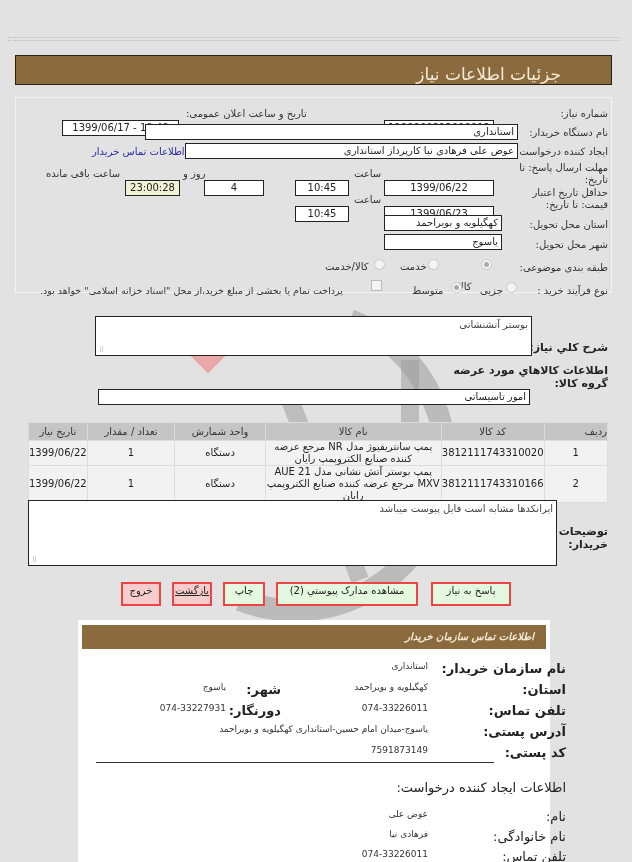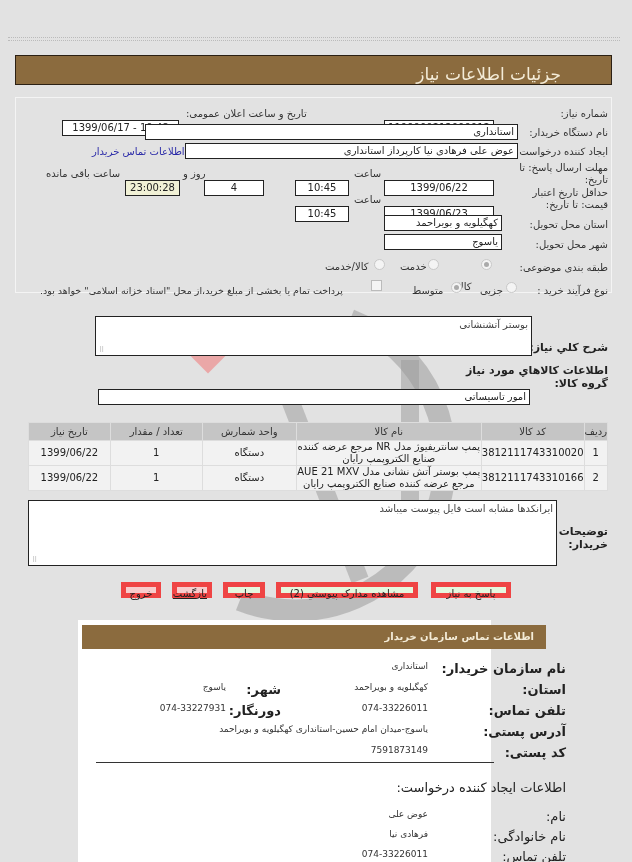--- a/index.html
+++ b/index.html
@@ -58,27 +58,27 @@
     font-size: 10px;
   }
   table.items th {
     background: #c5c5c5; color: #333; font-weight: normal; height: 18px; border: 1px solid #ddd;
   }
   table.items td {
     background: #f2f2f2; border: 1px solid #ddd; height: 24px; text-align: center;
     line-height: 12px;
   }
   .btn {
-    position: absolute; height: 16px; border: 5px solid #ef4444; font-size: 10px;
+    position: absolute; height: 24px; border: 2px solid #ef4444; font-size: 10px;
     line-height: 13px; text-align: center; color: #222;
   }
   .btn.green { background: #e4f7df; }
   .btn.red { background: #f7cccc; }
   .card {
-    position: absolute; top: 620px; left: 78px; width: 413px; height: 242px; background: #fff;
+    position: absolute; top: 620px; left: 78px; width: 472px; height: 242px; background: #fff; font-style: italic;
   }
   .card-head {
     position: absolute; top: 5px; left: 4px; width: 464px; height: 24px; background: #8b6b3e;
   }
   .card-head span {
     position: absolute; right: 12px; top: 6px; color: #f4ecd8; font-size: 10px; font-weight: bold;
   }
   .c-lbl { position: absolute; font-size: 13px; font-weight: bold; color: #222; white-space: nowrap; }
   .c-val { position: absolute; font-size: 9px; color: #333; white-space: nowrap; }
   .c-rule { position: absolute; top: 762px; left: 96px; width: 398px; height: 1px; background: #333; }
@@ -149,29 +149,29 @@
 <span class="lbl" style="left:412px;top:285px;">متوسط</span>
 <div class="checkbox" style="left:371px;top:280px;"></div>
 <span class="lbl" style="left:40px;top:285px;font-size:9.5px;">پرداخت تمام یا بخشی از مبلغ خرید،از محل "اسناد خزانه اسلامی" خواهد بود.</span>
 
 <span class="bold-lbl" style="right:24px;top:341px;">شرح کلي نياز:</span>
 <div class="textarea" style="left:95px;top:316px;width:437px;height:40px;">
   <span>بوستر آتشنشانی</span>
   <span class="resize">⠿</span>
 </div>
 
-<span class="bold-lbl" style="right:24px;top:364px;">اطلاعات کالاهاي مورد نياز</span>
+<span class="bold-lbl" style="right:24px;top:364px;">اطلاعات کالاهاي مورد عرضه</span>
 
 <span class="bold-lbl" style="right:24px;top:377px;">گروه کالا:</span>
 <div class="field" style="left:98px;top:389px;width:432px;">امور تاسیساتی</div>
 
 <table class="items">
   <thead>
     <tr>
-      <th style="width:22px;">ردیف</th>
+      <th style="width:22px;padding-left:40px;">ردیف</th>
       <th style="width:76px;">کد کالا</th>
       <th style="width:185px;">نام کالا</th>
       <th style="width:94px;">واحد شمارش</th>
       <th style="width:92px;">تعداد / مقدار</th>
       <th>تاریخ نیاز</th>
     </tr>
   </thead>
   <tbody>
     <tr>
       <td>1</td>

